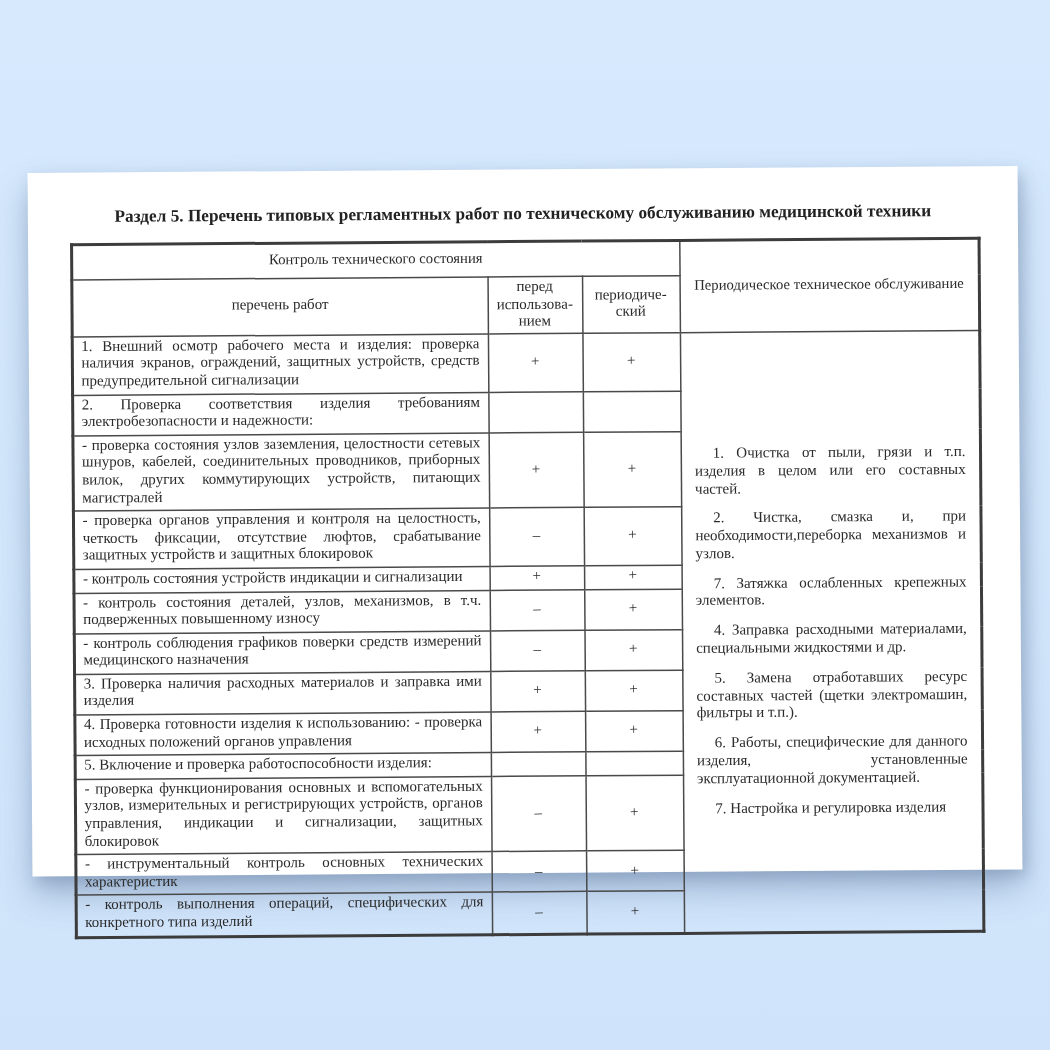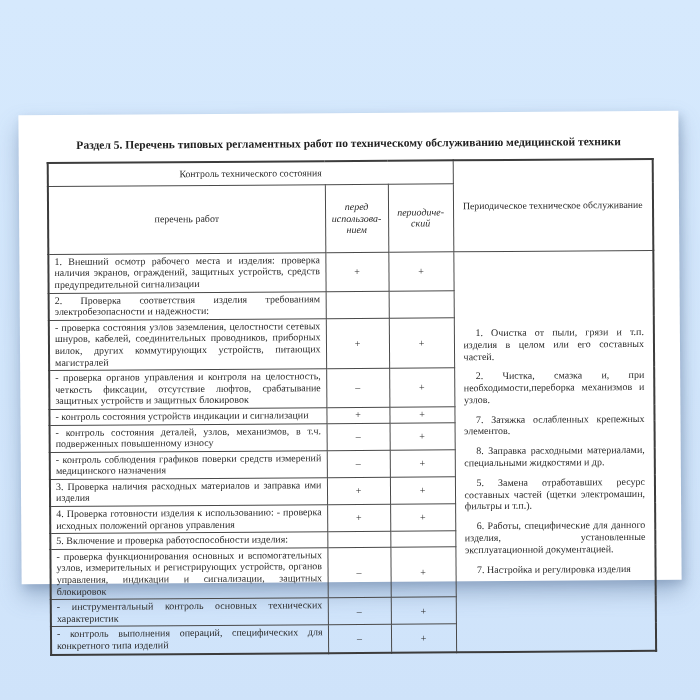--- a/index.html
+++ b/index.html
@@ -23,21 +23,21 @@
     border:2px solid #3c3c3c;
   }
   td {
     border:1px solid #4a4a4a; color:#2b2b2b;
     font-size:10px; line-height:11.6px;
     padding:1px 5px 2px 5px; vertical-align:middle;
     overflow:hidden;
   }
   td.hgroup { text-align:center; height:19px; font-size:9.8px; }
   td.hworks { text-align:center; height:33px; }
-  td.hmark  { text-align:center; height:33px; padding:16px 2px;font-style:italic; }
+  td.hmark  { text-align:center; height:33px; padding:1px 2px; }
   td.hmaint { text-align:center; font-size:9.8px; padding:1px 8px; }
   td.work { text-align:justify; }
   td.mark { text-align:center; padding:0 2px; }
   td.maint { vertical-align:middle; padding:4px 9px; }
   td.maint p {
     margin:8px 0; text-align:justify; text-indent:12px;
     font-size:10px; line-height:11.8px;
   }
 </style>
 </head>
@@ -65,21 +65,21 @@
       </tr>
 
       <tr>
         <td class="work">1. Внешний осмотр рабочего места и изделия: проверка наличия экранов, ограждений, защитных устройств, средств предупредительной сигнализации</td>
         <td class="mark">+</td>
         <td class="mark">+</td>
         <td class="maint" rowspan="13">
           <p>1. Очистка от пыли, грязи и т.п. изделия в целом или его составных частей.</p>
           <p>2. Чистка, смазка и, при необходимости,переборка механизмов и узлов.</p>
           <p>7. Затяжка ослабленных крепежных элементов.</p>
-          <p>8. Заправка расходными материалами, специальными жидкостями и др.</p>
+          <p>4. Заправка расходными материалами, специальными жидкостями и др.</p>
           <p>5. Замена отработавших ресурс составных частей (щетки электромашин, фильтры и т.п.).</p>
           <p>6. Работы, специфические для данного изделия, установленные эксплуатационной документацией.</p>
           <p>7. Настройка и регулировка изделия</p>
         </td>
       </tr>
       <tr>
         <td class="work">2. Проверка соответствия изделия требованиям электробезопасности и надежности:</td>
         <td class="mark"></td>
         <td class="mark"></td>
       </tr>

